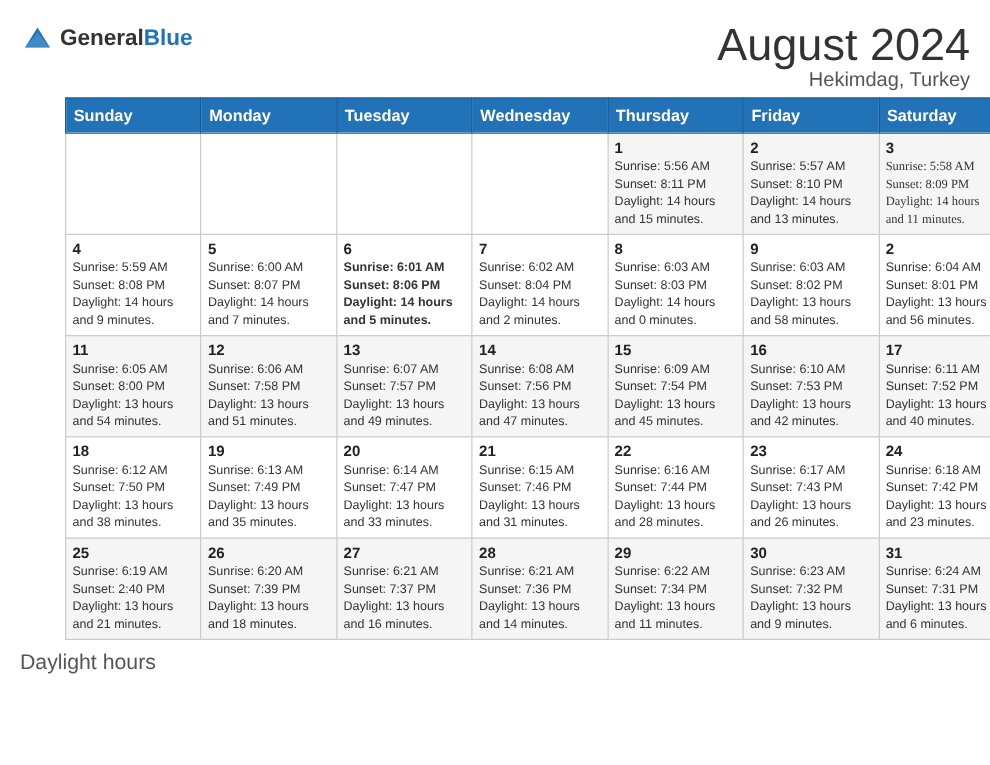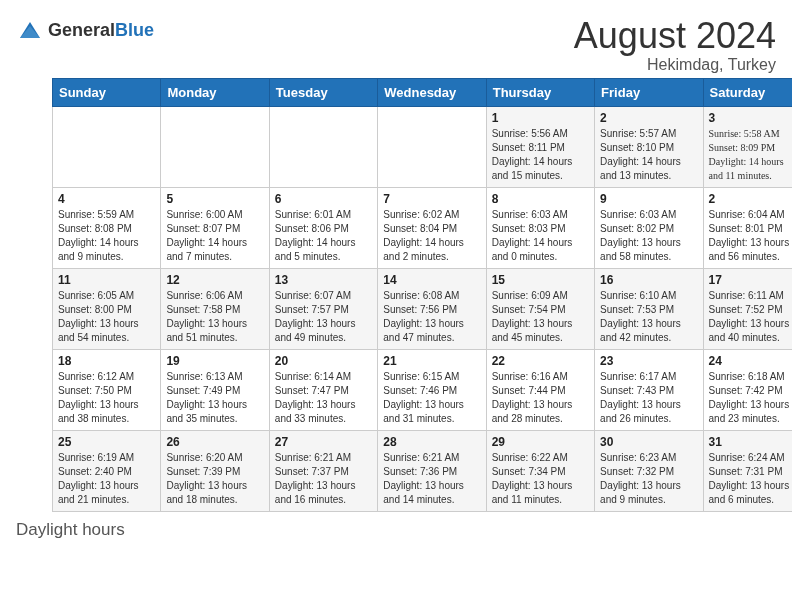--- a/index.html
+++ b/index.html
@@ -156,21 +156,21 @@
         </td>
         <td>
           <div class="day-number">5</div>
           <div class="day-info" style="white-space: pre-line;">Sunrise: 6:00 AM
 Sunset: 8:07 PM
 Daylight: 14 hours
 and 7 minutes.</div>
         </td>
         <td>
           <div class="day-number">6</div>
-          <div class="day-info" style="white-space: pre-line;">Sunrise: 6:01 AM
+          <div class="day-info" style="white-space: pre-line; font-weight: bold;">Sunrise: 6:01 AM
 Sunset: 8:06 PM
 Daylight: 14 hours
 and 5 minutes.</div>
         </td>
         <td>
           <div class="day-number">7</div>
           <div class="day-info" style="white-space: pre-line;">Sunrise: 6:02 AM
 Sunset: 8:04 PM
 Daylight: 14 hours
 and 2 minutes.</div>

